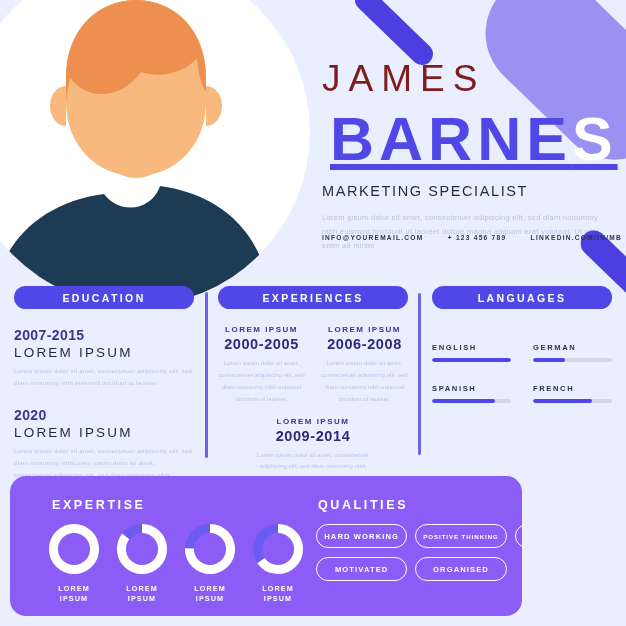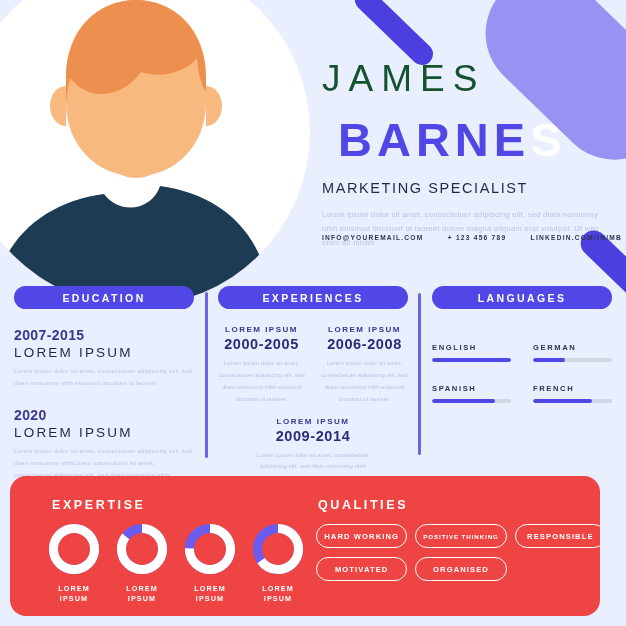--- a/index.html
+++ b/index.html
@@ -28,27 +28,27 @@
 
   
   .photo-circle{
     position:absolute;left:-38px;top:-42px;width:348px;height:348px;
     border-radius:50%;background:#ffffff;overflow:hidden;
   }
   .avatar{position:absolute;left:0;top:0;width:348px;height:348px;}
 
   .header{position:absolute;left:322px;top:60px;width:290px;}
   .name-first{
-    font-size:37px;letter-spacing:8px;color:#14532d;font-weight:400;
+    font-size:37px;letter-spacing:8px;color:#7f1d1d;font-weight:400;
     line-height:1.05;margin:0;
   }
   .name-last-wrap{position:relative;margin-top:4px;}
   .name-last{
-    font-size:47px;letter-spacing:5px;color:#5147e6;font-weight:700;
-    line-height:1.05;margin:16px;white-space:nowrap;
+    font-size:61px;letter-spacing:5px;color:#5147e6;font-weight:700;
+    line-height:1.05;margin:8px;white-space:nowrap;text-decoration:underline;
   }
   .name-last .tail{color:#ffffff;}
   .job-title{
     margin:12px 0 0 0;font-size:14.5px;letter-spacing:1.6px;
     color:#1e2a44;font-weight:400;
   }
   .bio{
     margin:12px 0 0 0;font-size:7.6px;line-height:1.85;letter-spacing:.25px;
     color:#b9c3e4;max-width:280px;
   }
@@ -105,22 +105,22 @@
     column-gap:22px;row-gap:22px;
   }
   .lang .lbl{
     font-size:7.6px;font-weight:700;letter-spacing:1.6px;color:#2b3550;margin:0 0 6px 0;
   }
   .track{height:4px;border-radius:3px;background:#d3d7e4;overflow:hidden;}
   .fill{height:100%;border-radius:3px;background:#5147e6;}
 
   
   .bottom{
-    position:absolute;left:10px;top:476px;width:590px;height:140px;
-    border-radius:16px;background:#ef4444;overflow:hidden;
+    position:absolute;left:10px;top:476px;width:512px;height:140px;
+    border-radius:16px;background:#8b5cf6;overflow:hidden;
   }
   .panel-title{
     position:absolute;color:#fff;font-size:12.5px;font-weight:700;letter-spacing:2.6px;
   }
   .pt-exp{left:42px;top:22px;}
   .pt-qual{left:308px;top:22px;}
 
   .donuts{position:absolute;left:30px;top:46px;display:flex;}
   .donut-cell{width:68px;text-align:center;}
   .donut{width:54px;height:54px;margin:0 auto;display:block;}

